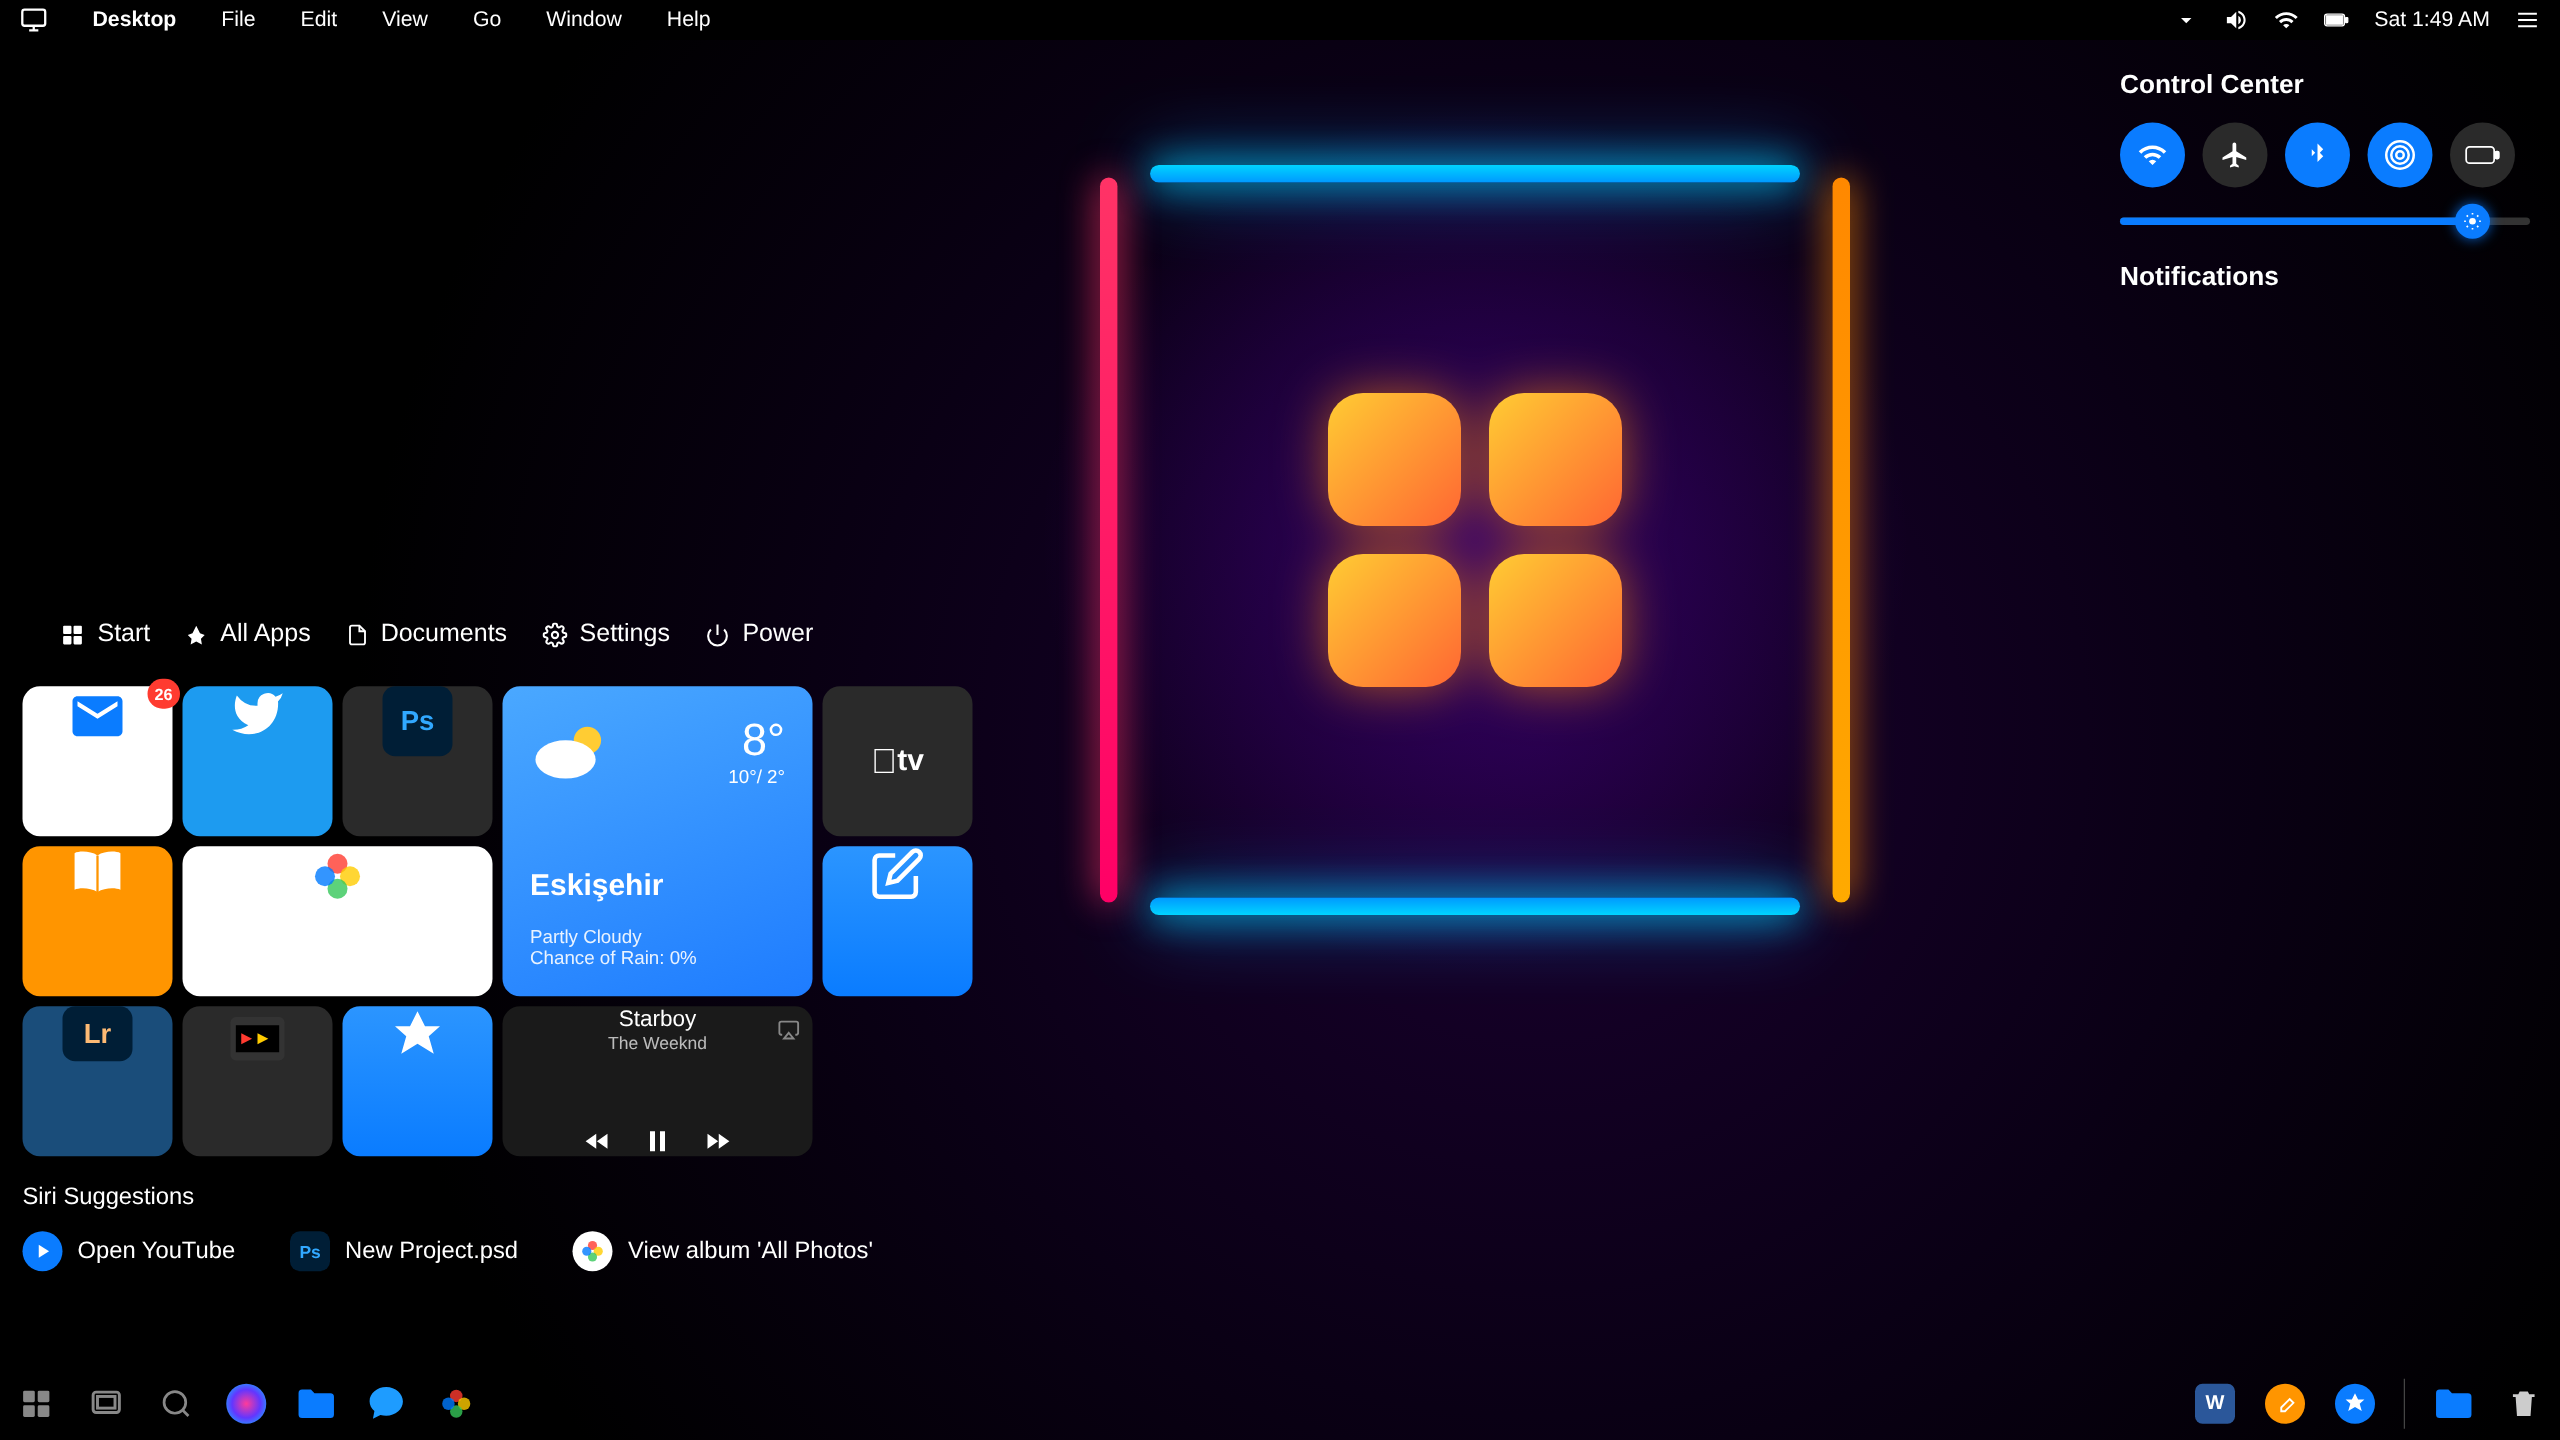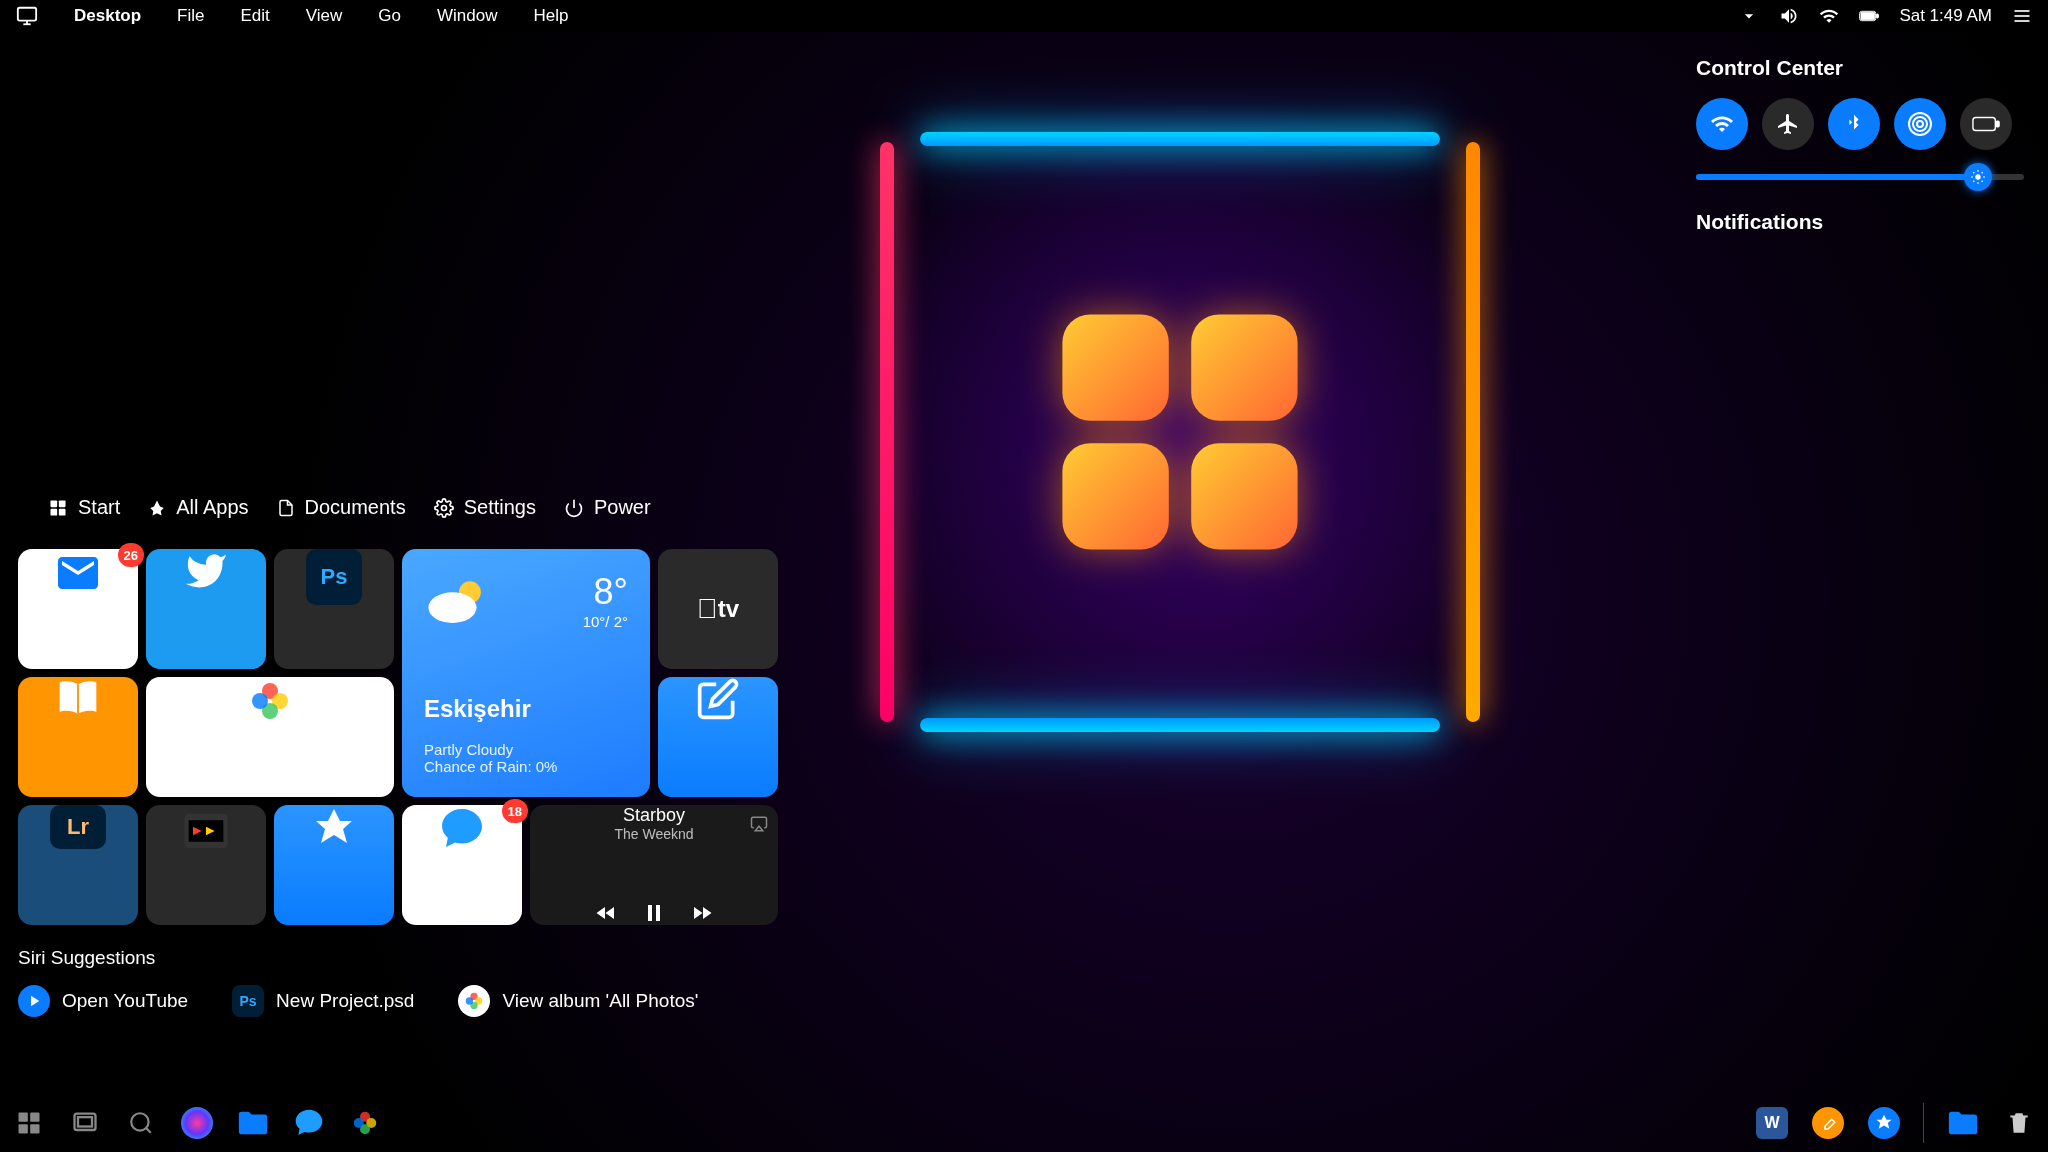--- a/index.html
+++ b/index.html
@@ -243,26 +243,20 @@
           <path d="M8 14h32v20H8z" fill="#000"></path>
           <path d="M12 20l8 4-8 4z" fill="#ff3b30"></path>
           <path d="M24 20l8 4-8 4z" fill="#ffcc00"></path>
         </svg>
     </div>
     <div class="tile small azure">
       <svg width="48" height="48" viewBox="0 0 24 24" fill="#fff">
           <path d="M12 2l3 6h6l-4.5 4 2 7L12 15l-6.5 4 2-7L3 8h6z"></path>
         </svg>
     </div>
-    <div class="tile small white">
-      <svg width="48" height="48" viewBox="0 0 24 24" fill="#1e9cff">
-          <path d="M12 2C6.5 2 2 5.8 2 10.5c0 2.3 1.1 4.4 2.9 5.9L4 21l4.5-2.3c1.1.3 2.3.5 3.5.5 5.5 0 10-3.8 10-8.5S17.5 2 12 2z"></path>
-        </svg>
-      <div class="badge">18</div>
-    </div>
     <div class="tile wide music" style="grid-column:span 2">
       <svg style="position:absolute;top:10px;right:10px" width="18" height="18" viewBox="0 0 24 24" fill="none" stroke="#888" stroke-width="2">
           <path d="M5 17H4a2 2 0 01-2-2V5a2 2 0 012-2h16a2 2 0 012 2v10a2 2 0 01-2 2h-1"></path>
           <polygon points="12 15 17 21 7 21 12 15"></polygon>
         </svg>
       <div>
         <div class="title">Starboy</div>
         <div class="artist">The Weeknd</div>
       </div>
       <div class="controls">

